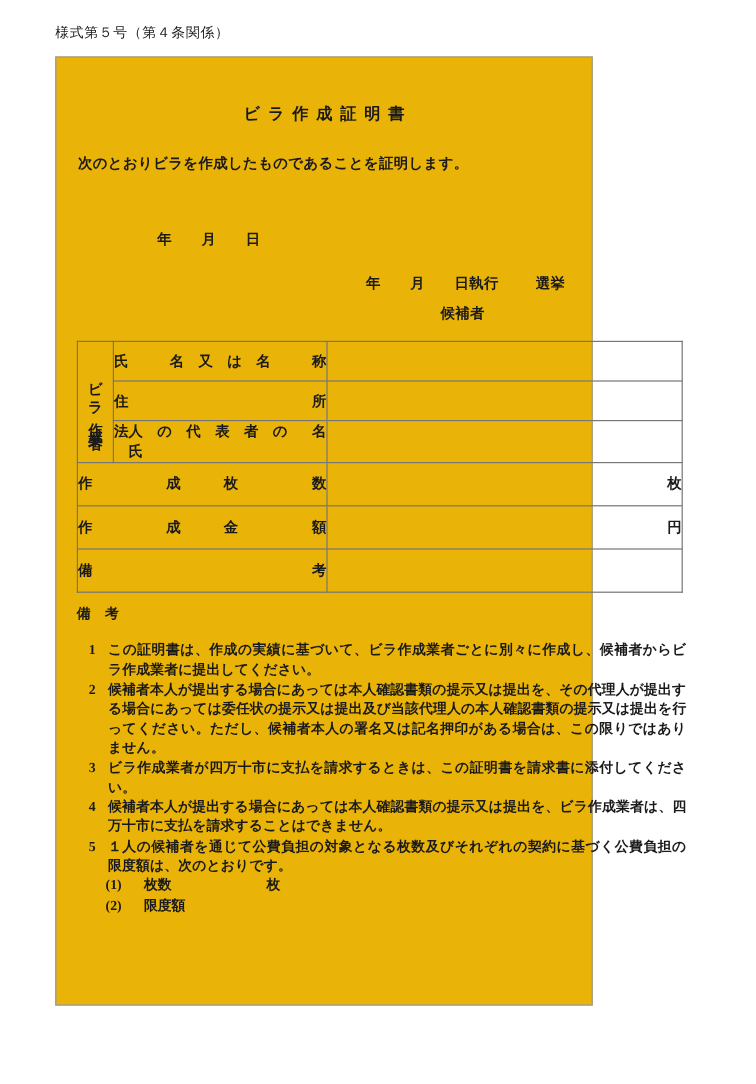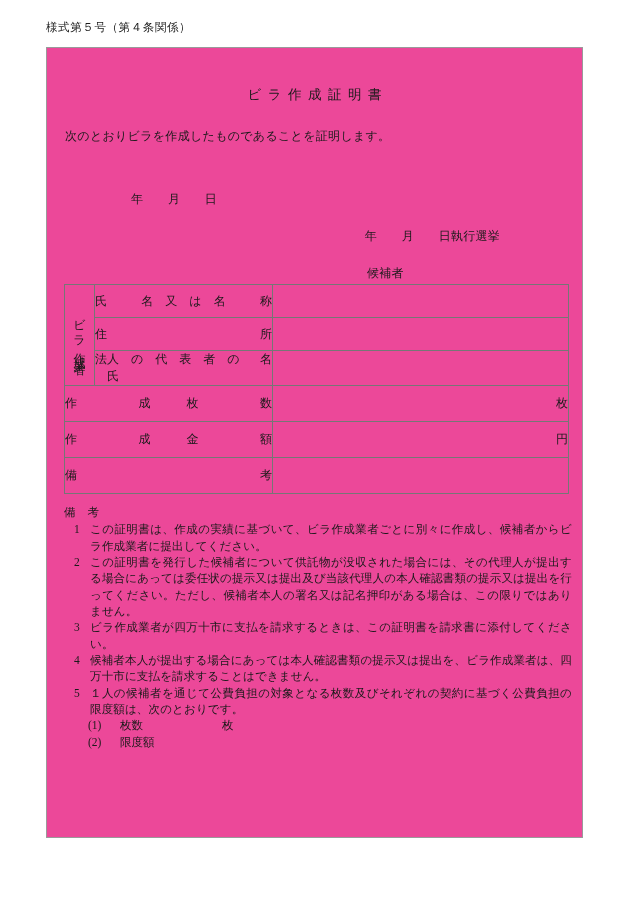--- a/index.html
+++ b/index.html
@@ -31,25 +31,26 @@
     font-size: 11.5px;
     letter-spacing: 0.6px;
     white-space: nowrap;
   }
 
   
   .frame {
     position: absolute;
     left: 46px;
     top: 47px;
-    width: 537px;
+    width: 448px;
     height: 791px;
     border: 1px solid #9a9a9a;
     box-sizing: border-box;
-    background: #ec4899;
+    background: #eab308;
+    font-weight: bold;
   }
 
   
   .doc-title {
     position: absolute;
     left: 0;
     right: 0;
     top: 38px;
     text-align: center;
     font-size: 13.5px;
@@ -77,27 +78,27 @@
 
   
   .election-row {
     position: absolute;
     left: 258px;
     top: 180px;
     right: 22px;
     font-size: 12px;
     letter-spacing: 0.3px;
     display: flex;
-    justify-content: center;
+    justify-content: space-between;
   }
 
   .candidate-line {
     position: absolute;
     left: 320px;
-    top: 217px;
+    top: 205px;
     font-size: 12px;
     letter-spacing: 0.3px;
   }
 
   
   .form-table {
     position: absolute;
     left: 17px;
     top: 236px;
     width: 505px;
@@ -161,21 +162,21 @@
   .notes {
     position: absolute;
     left: 17px;
     top: 456px;
     width: 508px;
     font-size: 11.5px;
     line-height: 1.42;
   }
   .notes-heading {
     letter-spacing: 0.3px;
-    margin-bottom: 1px;
+    margin-bottom: 14px;
   }
   .note-item {
     display: flex;
     align-items: flex-start;
     margin-bottom: 0;
   }
   .note-num {
     flex: 0 0 auto;
     width: 26px;
     padding-left: 10px;
@@ -300,21 +301,21 @@
 
     <div class="notes">
       <div class="notes-heading">備　考</div>
 
       <div class="note-item">
         <span class="note-num">1</span>
         <span class="note-body">この証明書は、作成の実績に基づいて、ビラ作成業者ごとに別々に作成し、候補者からビラ作成業者に提出してください。</span>
       </div>
       <div class="note-item">
         <span class="note-num">2</span>
-        <span class="note-body">この証明書を発行した候補者について供託物が没収された場合には、その代理人が提出する場合にあっては委任状の提示又は提出及び当該代理人の本人確認書類の提示又は提出を行ってください。ただし、候補者本人の署名又は記名押印がある場合は、この限りではありません。</span>
+        <span class="note-body">候補者本人が提出する場合にあっては本人確認書類の提示又は提出を、その代理人が提出する場合にあっては委任状の提示又は提出及び当該代理人の本人確認書類の提示又は提出を行ってください。ただし、候補者本人の署名又は記名押印がある場合は、この限りではありません。</span>
       </div>
       <div class="note-item">
         <span class="note-num">3</span>
         <span class="note-body">ビラ作成業者が四万十市に支払を請求するときは、この証明書を請求書に添付してください。</span>
       </div>
       <div class="note-item">
         <span class="note-num">4</span>
         <span class="note-body">候補者本人が提出する場合にあっては本人確認書類の提示又は提出を、ビラ作成業者は、四万十市に支払を請求することはできません。</span>
       </div>
       <div class="note-item">

